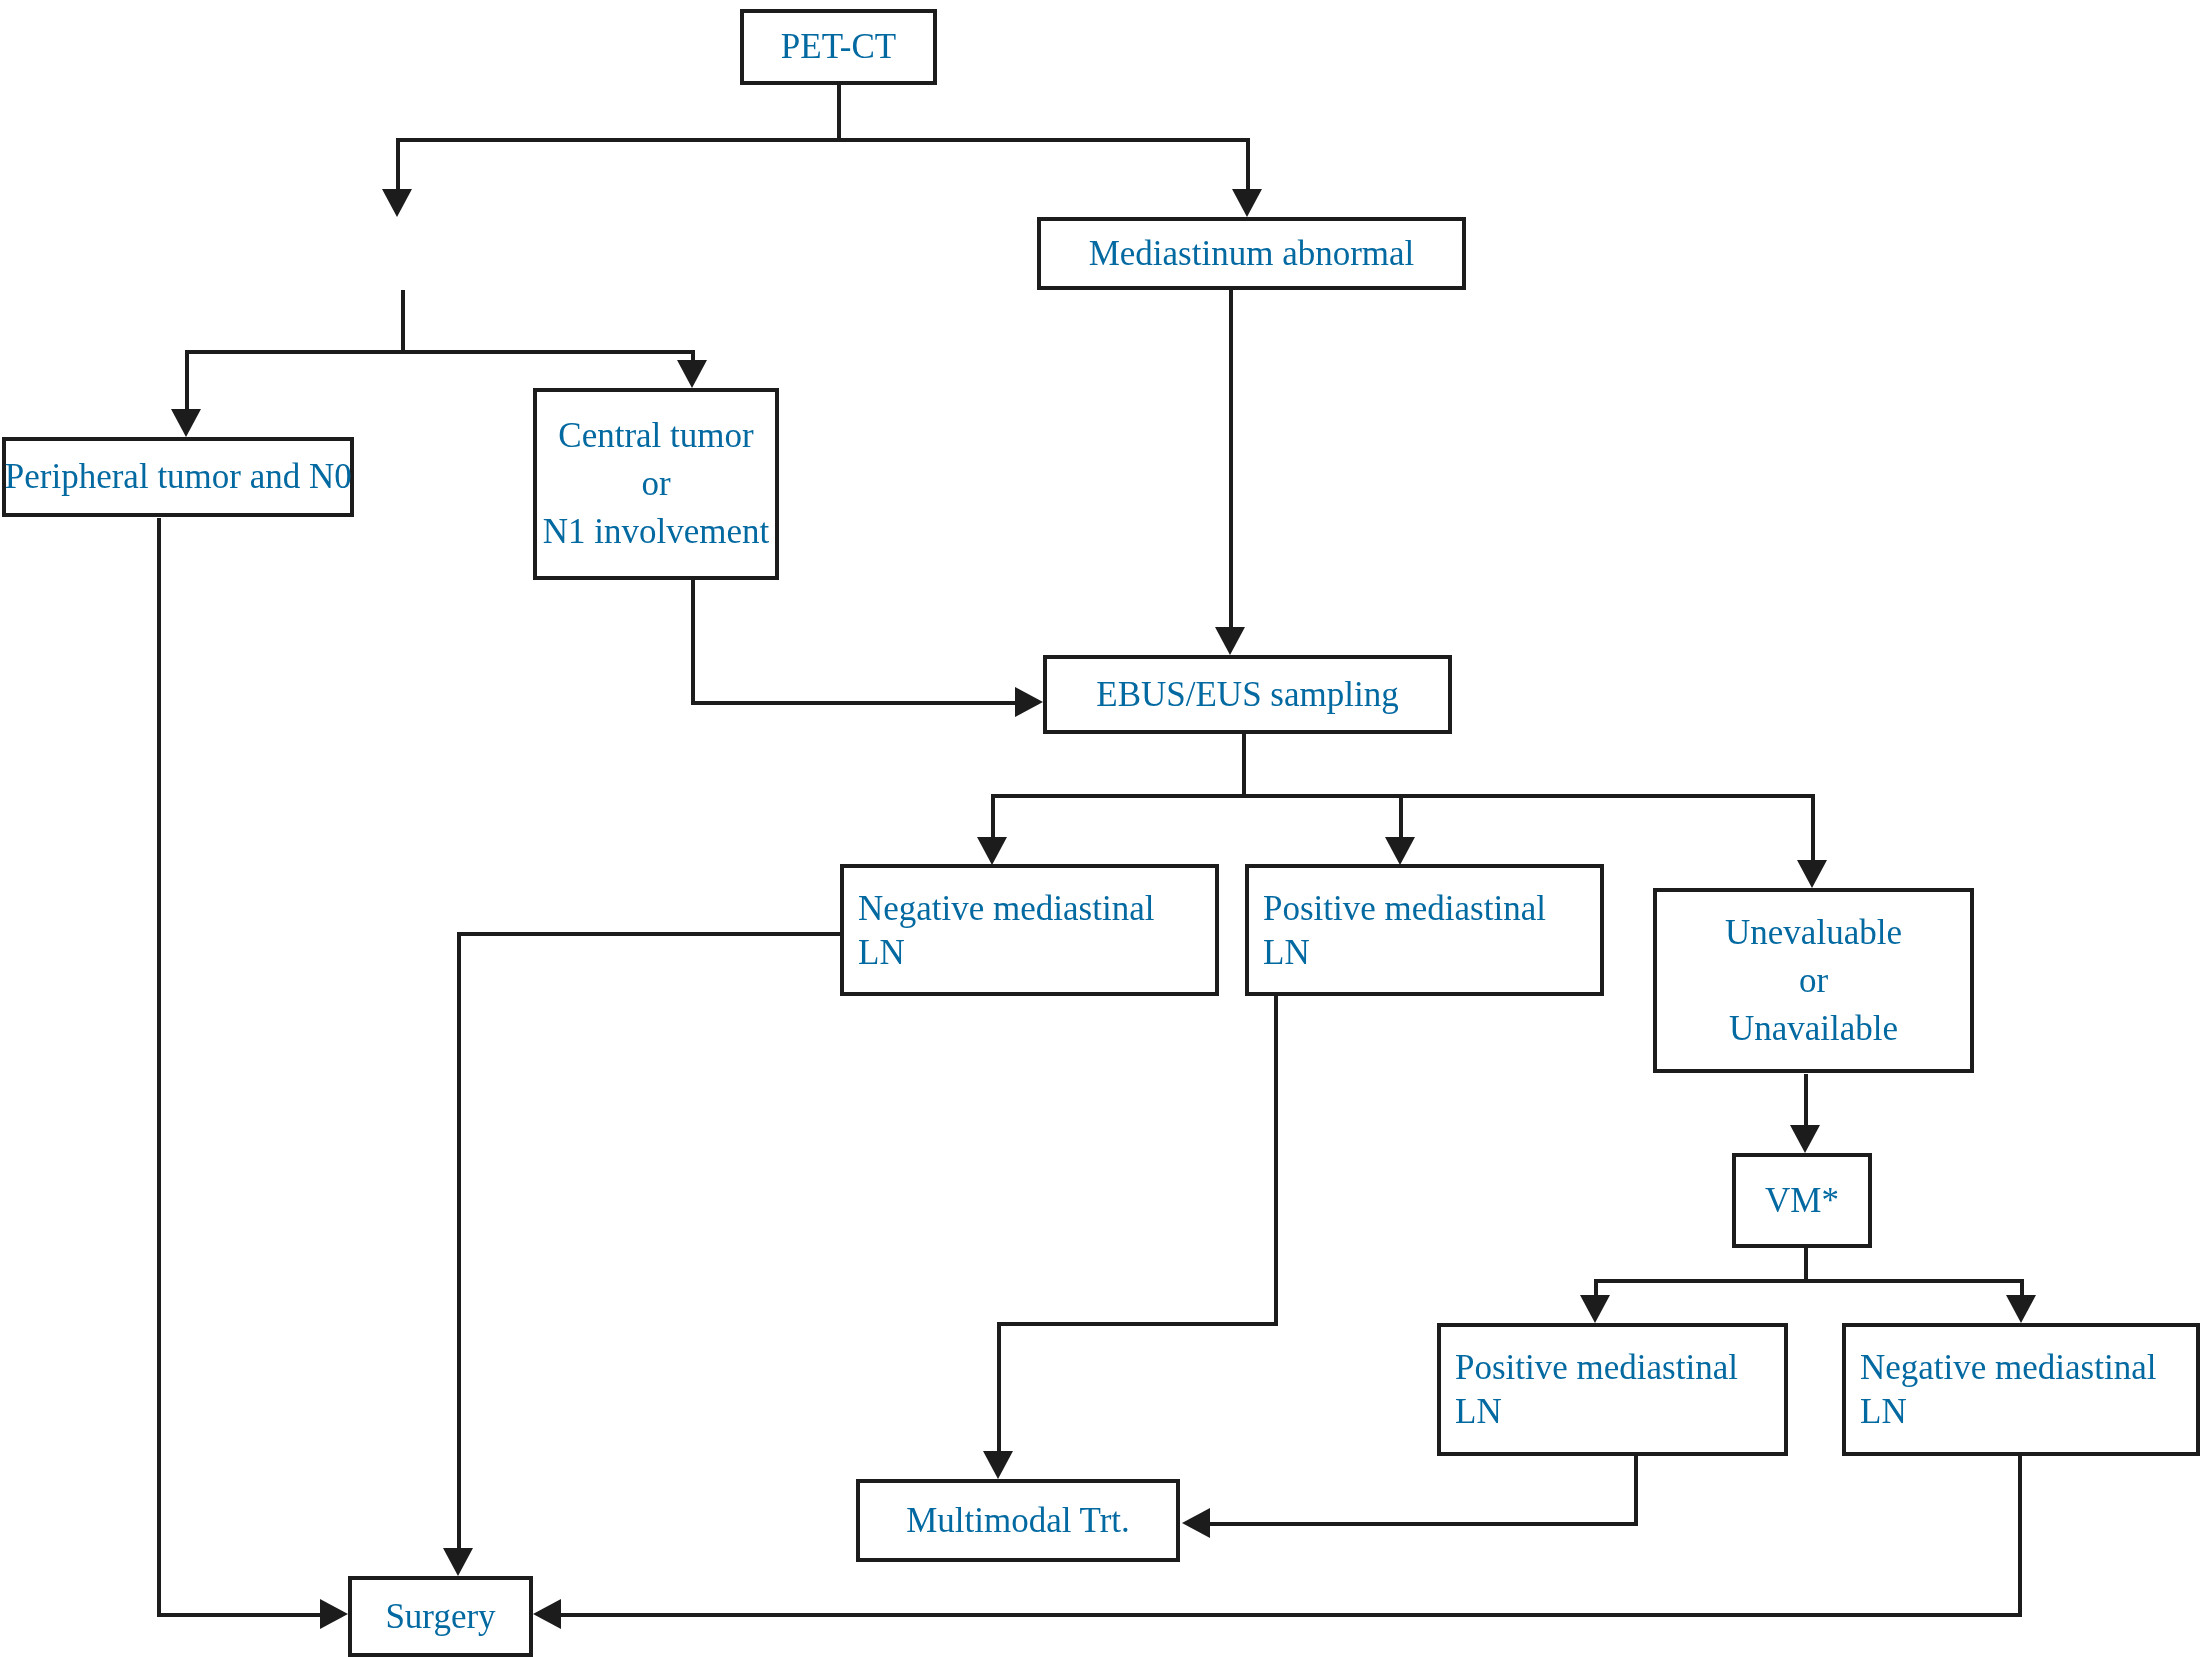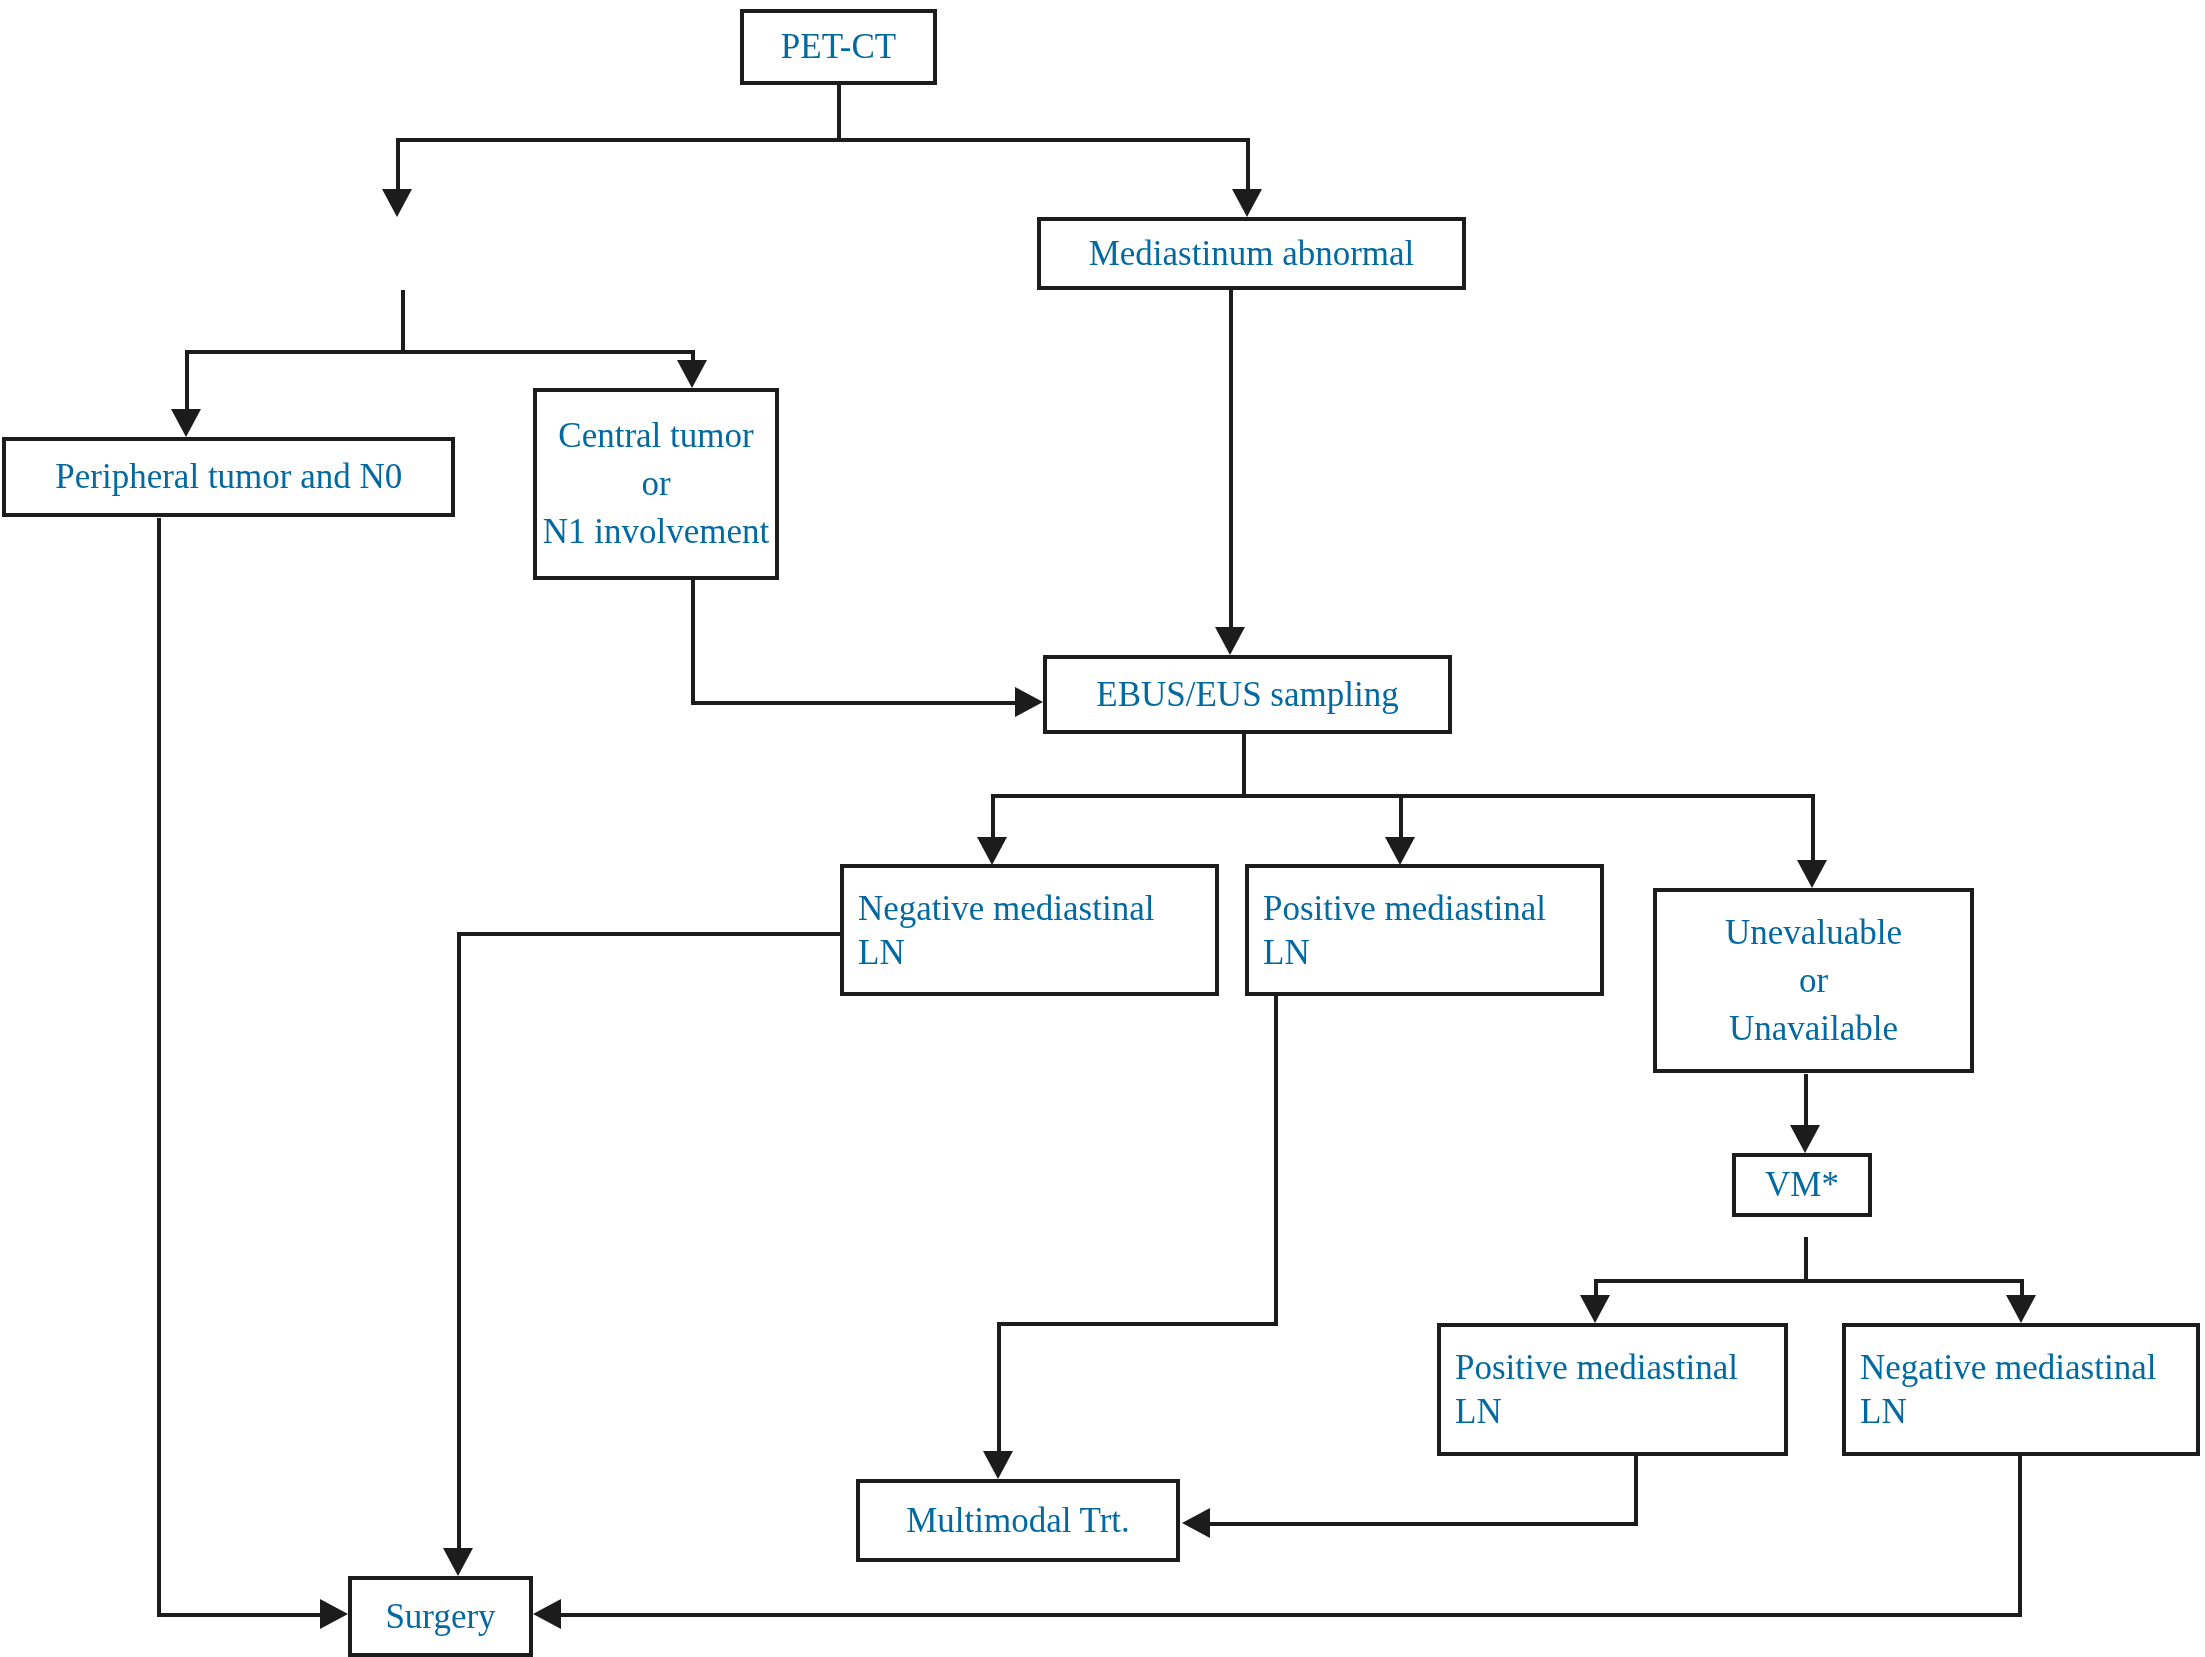--- a/index.html
+++ b/index.html
@@ -62,21 +62,21 @@
 
   <div class="node" style="left:740px; top:9.3px; width:197px; height:76px;">
     <span class="ln">PET-CT</span>
   </div>
 
 
   <div class="node" style="left:1037px; top:217px; width:429px; height:73px;">
     <span class="ln">Mediastinum abnormal</span>
   </div>
 
-  <div class="node" style="left:2.3px; top:437px; width:453px; height:80px;">
+  <div class="node" style="left:2.3px; top:437px; width:352px; height:80px;">
     <span class="ln">Peripheral tumor and N0</span>
   </div>
 
   <div class="node" style="left:533px; top:388px; width:246px; height:192px;">
     <span class="ln">Central tumor</span>
     <span class="ln">or</span>
     <span class="ln">N1 involvement</span>
   </div>
 
   <div class="node" style="left:1043px; top:655px; width:409px; height:79px;">
@@ -92,21 +92,21 @@
     <span class="ln">Positive mediastinal</span>
     <span class="ln">LN</span>
   </div>
 
   <div class="node" style="left:1653px; top:888px; width:321px; height:185px;">
     <span class="ln">Unevaluable</span>
     <span class="ln">or</span>
     <span class="ln">Unavailable</span>
   </div>
 
-  <div class="node" style="left:1732px; top:1153px; width:140px; height:64px;">
+  <div class="node" style="left:1732px; top:1153px; width:140px; height:95px;">
     <span class="ln">VM*</span>
   </div>
 
   <div class="node topleft" style="left:1437px; top:1323px; width:351px; height:133px;">
     <span class="ln">Positive mediastinal</span>
     <span class="ln">LN</span>
   </div>
 
   <div class="node topleft" style="left:1842px; top:1323px; width:358px; height:133px;">
     <span class="ln">Negative mediastinal</span>

